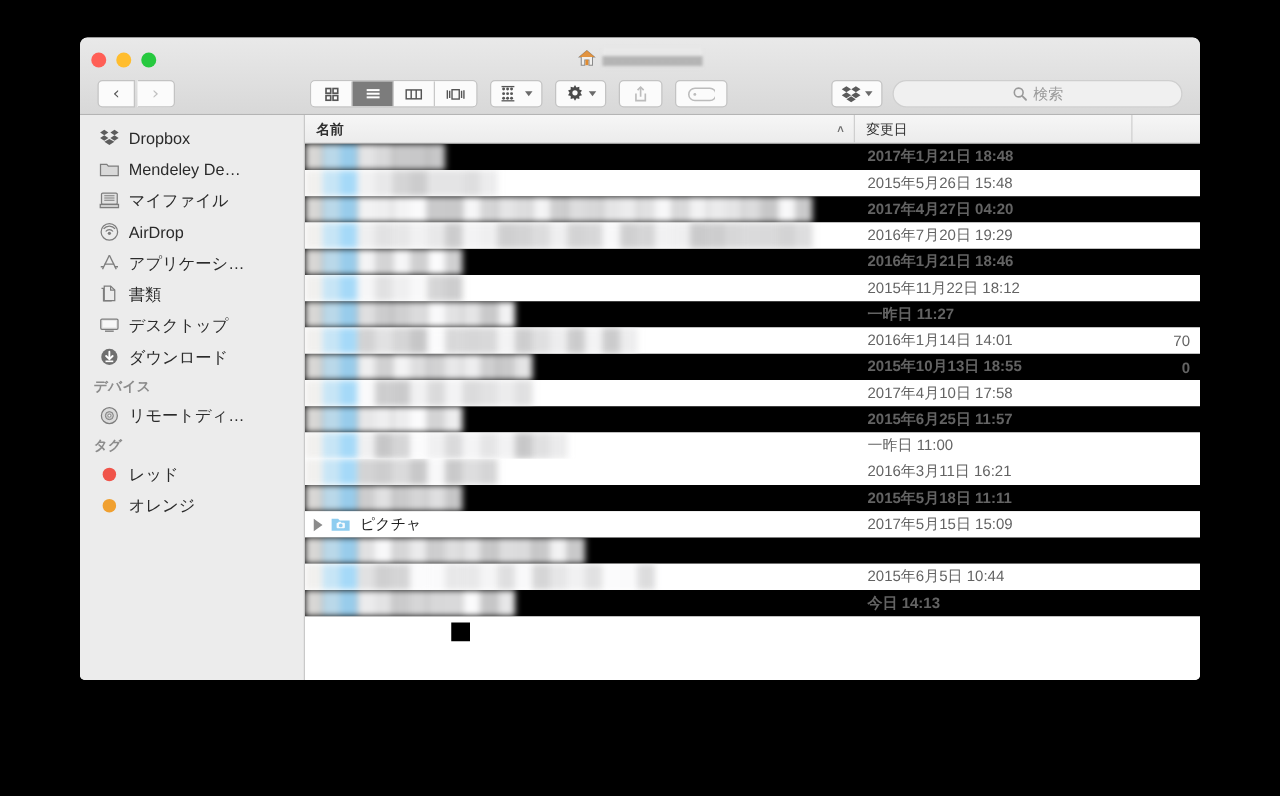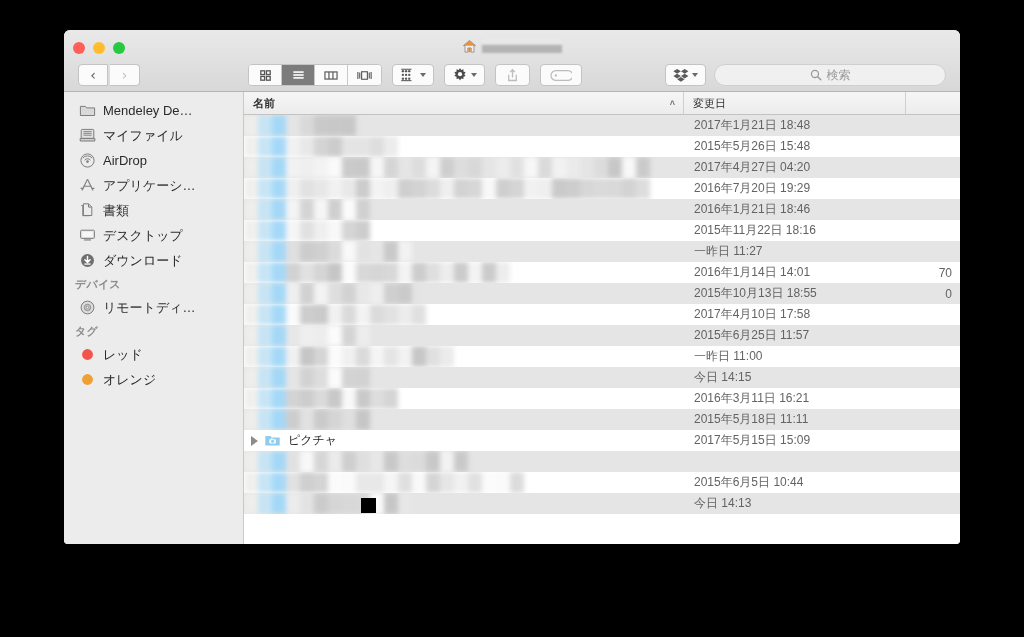--- a/index.html
+++ b/index.html
@@ -259,21 +259,21 @@
 
   .rows { position: relative; }
   .row {
     display: flex;
     height: 21px;
     align-items: center;
     box-sizing: border-box;
     font-size: 12px;
   }
   .row.odd  { background: #ffffff; }
-  .row.even { background: #e5e5e5; }
+  .row.even { background: #000000; font-weight: bold; }
 
   .cell-name {
     width: 440px;
     display: flex;
     align-items: center;
     height: 21px;
     box-sizing: border-box;
     position: relative;
     overflow: hidden;
   }
@@ -459,20 +459,34 @@
             <line x1="9" y1="9" x2="12.6" y2="12.6" stroke="#9a9a9a" stroke-width="1.7" stroke-linecap="round"></line>
           </svg>
           <span class="search-ph">検索</span>
         </div>
       </div>
     </div>
 
     <div class="body">
 
       <div class="sidebar" id="sidebar">
+          <div class="sb-item">
+            <span class="sb-ico">
+              <svg viewBox="0 0 17 17" width="17" height="17">
+                <g fill="#5c5c5c">
+                  <path d="M4.4 1.8 1.1 4 4.4 6.2 7.7 4z"></path>
+                  <path d="M12.6 1.8 9.3 4 12.6 6.2 15.9 4z"></path>
+                  <path d="M1.1 8.4 4.4 10.6 7.7 8.4 4.4 6.2z"></path>
+                  <path d="M12.6 6.2 9.3 8.4 12.6 10.6 15.9 8.4z"></path>
+                  <path d="M4.5 11.4 8.5 13.9 12.5 11.4 8.5 9.2z"></path>
+                </g>
+              </svg>
+            </span>
+            <span class="sb-label">Dropbox</span>
+          </div>
           <div class="sb-item">
             <span class="sb-ico">
               <svg viewBox="0 0 17 17" width="17" height="17">
                 <path d="M1.4 4.4h5l1.3 1.5h7.9v7.6H1.4z" fill="#d9d9d9" stroke="#7d7d7d" stroke-width="1"></path>
               </svg>
             </span>
             <span class="sb-label">Mendeley De…</span>
           </div>
           <div class="sb-item">
             <span class="sb-ico">
@@ -718,21 +732,21 @@
                   <span class="px" style="width: 14px; background: rgba(196, 228, 246, 0.95);"></span>
                   <span class="px" style="width: 14px; background: rgba(160, 215, 248, 0.95);"></span>
                   <span class="px" style="width: 14px; background: rgb(246, 246, 247);"></span>
                   <span class="px" style="width: 14px; background: rgb(225, 225, 226);"></span>
                   <span class="px" style="width: 14px; background: rgb(239, 239, 240);"></span>
                   <span class="px" style="width: 14px; background: rgb(248, 248, 249);"></span>
                   <span class="px" style="width: 14px; background: rgb(213, 213, 214);"></span>
                   <span class="px" style="width: 14px; background: rgb(205, 205, 206);"></span>
                 </div>
               </div>
-              <div class="cell-date">2015年11月22日 18:16</div>
+              <div class="cell-date">2015年11月22日 18:12</div>
               <div class="cell-size"></div>
             </div>
             <div class="row even">
               <div class="cell-name">
                 <div class="redact blurlayer">
                   <span class="px" style="width: 14px; background: rgba(240, 238, 236, 0.9);"></span>
                   <span class="px" style="width: 14px; background: rgba(196, 228, 246, 0.95);"></span>
                   <span class="px" style="width: 14px; background: rgba(160, 215, 248, 0.95);"></span>
                   <span class="px" style="width: 14px; background: rgb(223, 223, 224);"></span>
                   <span class="px" style="width: 14px; background: rgb(204, 204, 205);"></span>
@@ -848,37 +862,20 @@
                   <span class="px" style="width: 14px; background: rgb(218, 218, 219);"></span>
                   <span class="px" style="width: 14px; background: rgb(244, 244, 245);"></span>
                   <span class="px" style="width: 14px; background: rgb(229, 229, 230);"></span>
                   <span class="px" style="width: 14px; background: rgb(242, 242, 243);"></span>
                   <span class="px" style="width: 14px; background: rgb(199, 199, 200);"></span>
                   <span class="px" style="width: 14px; background: rgb(224, 224, 225);"></span>
                   <span class="px" style="width: 14px; background: rgb(235, 235, 236);"></span>
                 </div>
               </div>
               <div class="cell-date">一昨日 11:00</div>
-              <div class="cell-size"></div>
-            </div>
-            <div class="row even">
-              <div class="cell-name">
-                <div class="redact blurlayer">
-                  <span class="px" style="width: 14px; background: rgba(240, 238, 236, 0.9);"></span>
-                  <span class="px" style="width: 14px; background: rgba(196, 228, 246, 0.95);"></span>
-                  <span class="px" style="width: 14px; background: rgba(160, 215, 248, 0.95);"></span>
-                  <span class="px" style="width: 14px; background: rgb(229, 229, 230);"></span>
-                  <span class="px" style="width: 14px; background: rgb(210, 210, 211);"></span>
-                  <span class="px" style="width: 14px; background: rgb(221, 221, 222);"></span>
-                  <span class="px" style="width: 14px; background: rgb(251, 251, 252);"></span>
-                  <span class="px" style="width: 14px; background: rgb(211, 211, 212);"></span>
-                  <span class="px" style="width: 14px; background: rgb(210, 210, 211);"></span>
-                </div>
-              </div>
-              <div class="cell-date">今日 14:15</div>
               <div class="cell-size"></div>
             </div>
             <div class="row odd">
               <div class="cell-name">
                 <div class="redact blurlayer">
                   <span class="px" style="width: 14px; background: rgba(240, 238, 236, 0.9);"></span>
                   <span class="px" style="width: 14px; background: rgba(196, 228, 246, 0.95);"></span>
                   <span class="px" style="width: 14px; background: rgba(160, 215, 248, 0.95);"></span>
                   <span class="px" style="width: 14px; background: rgb(211, 211, 212);"></span>
                   <span class="px" style="width: 14px; background: rgb(205, 205, 206);"></span>

